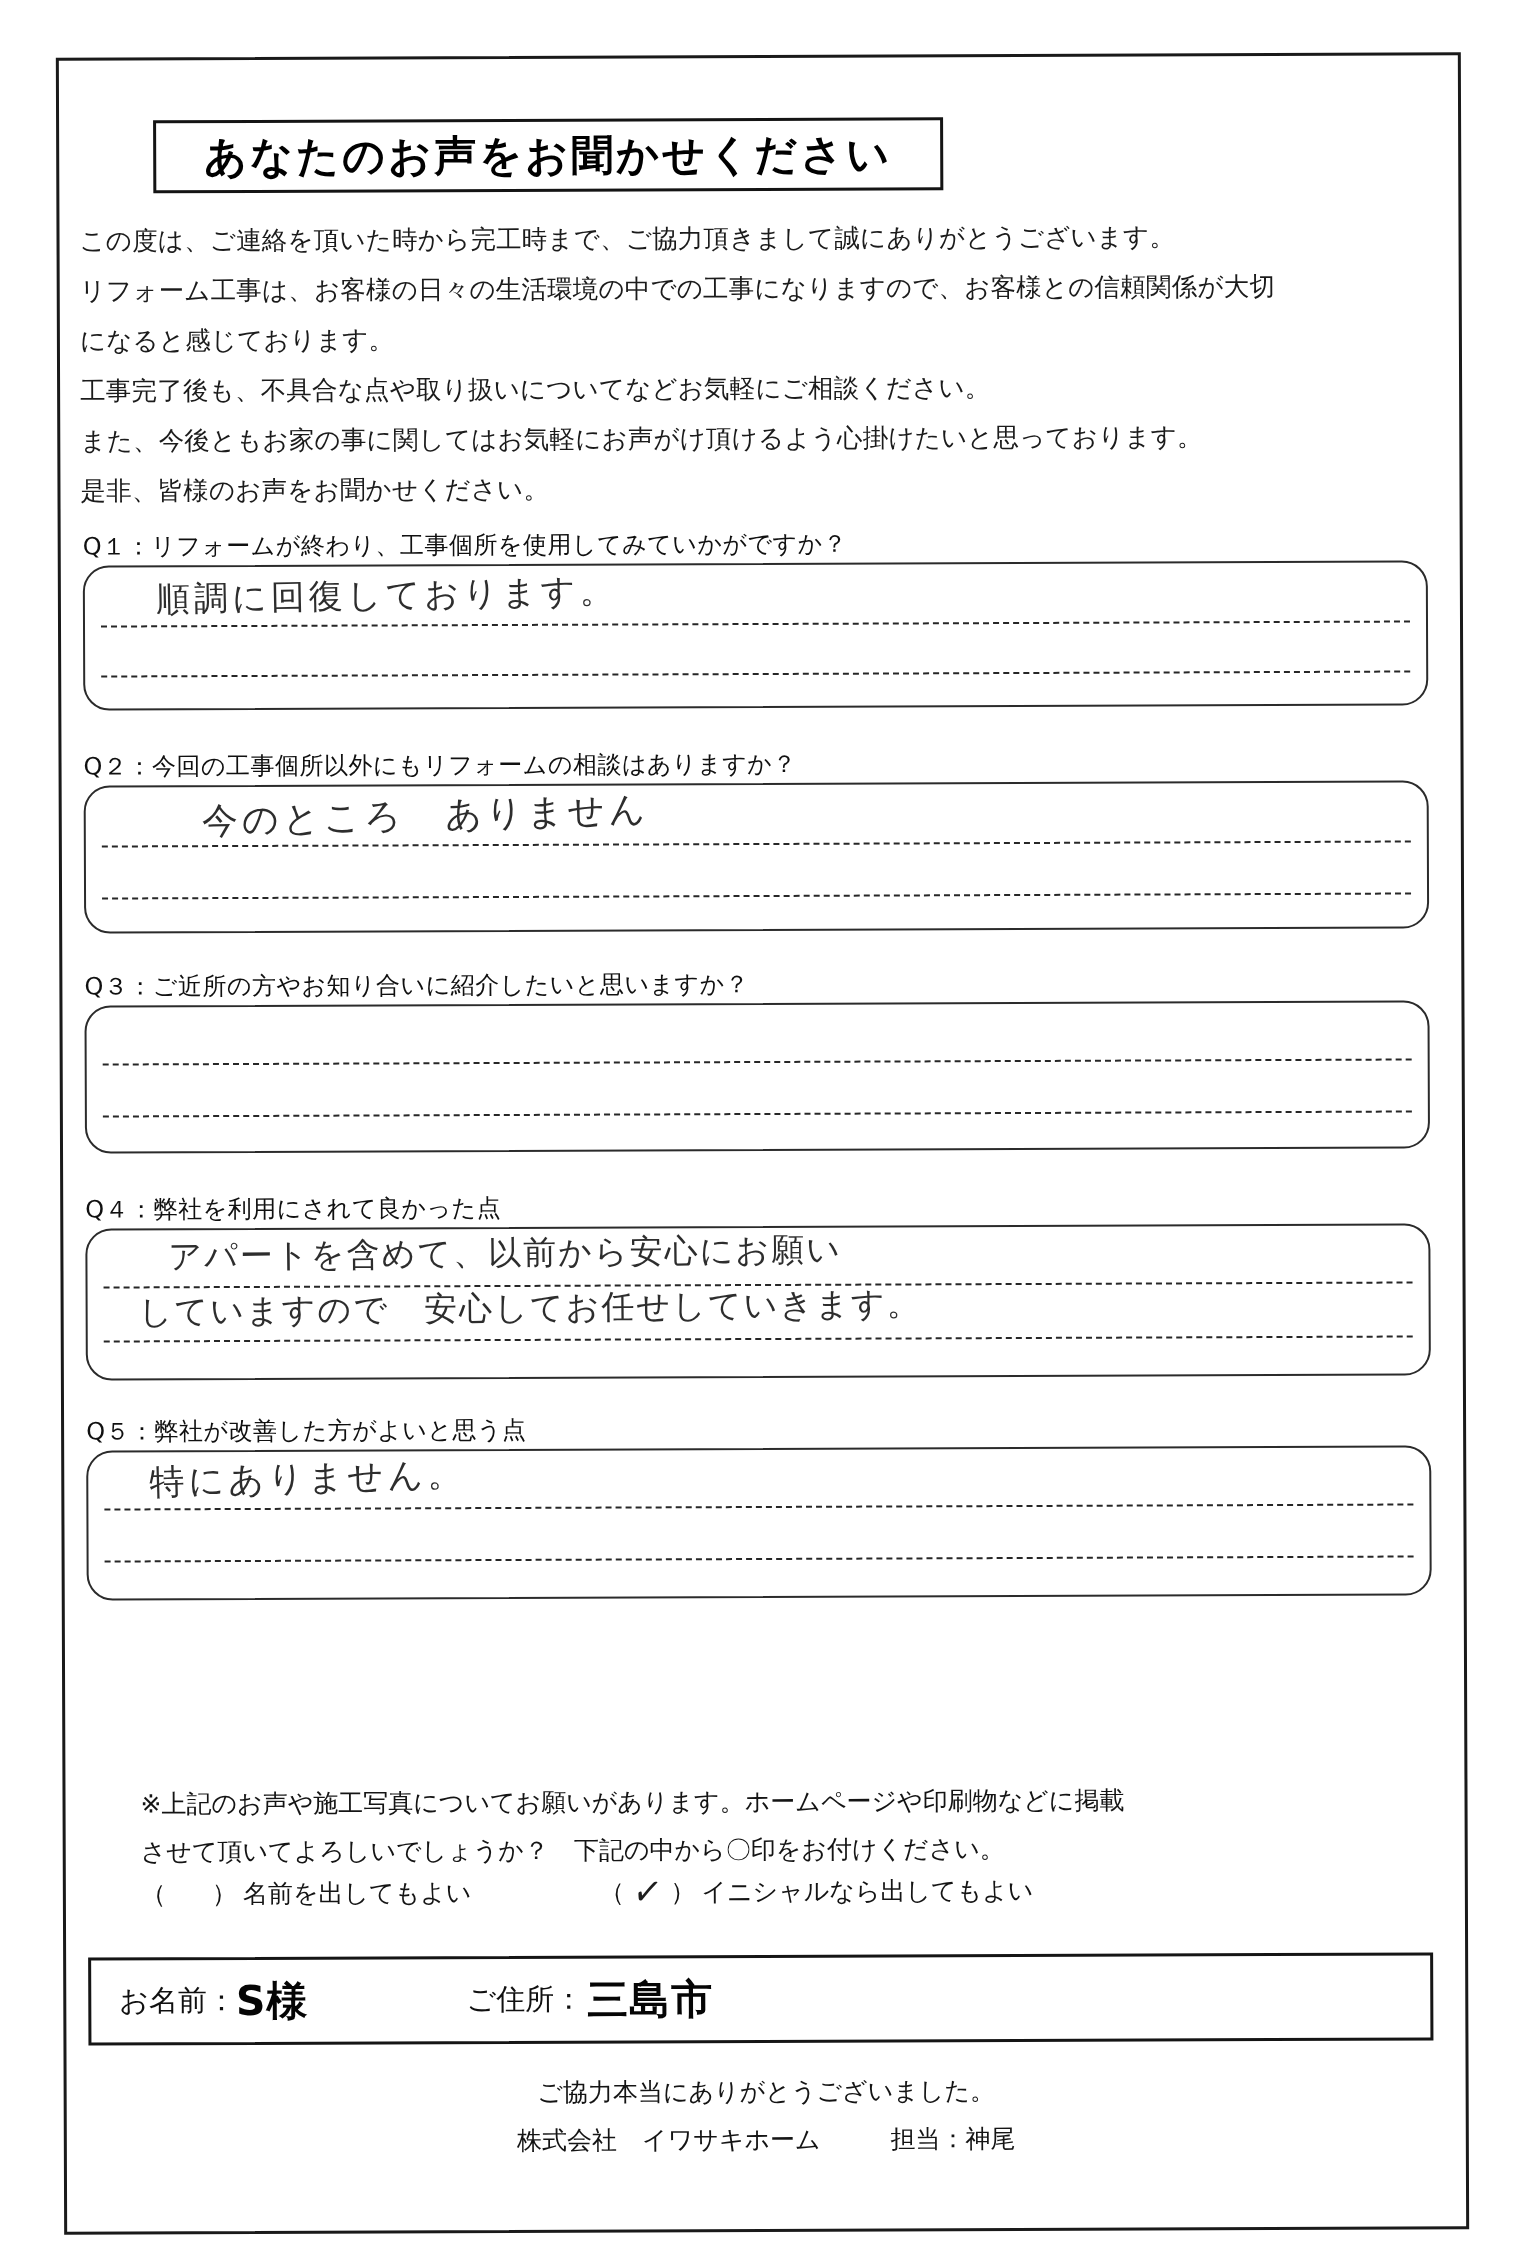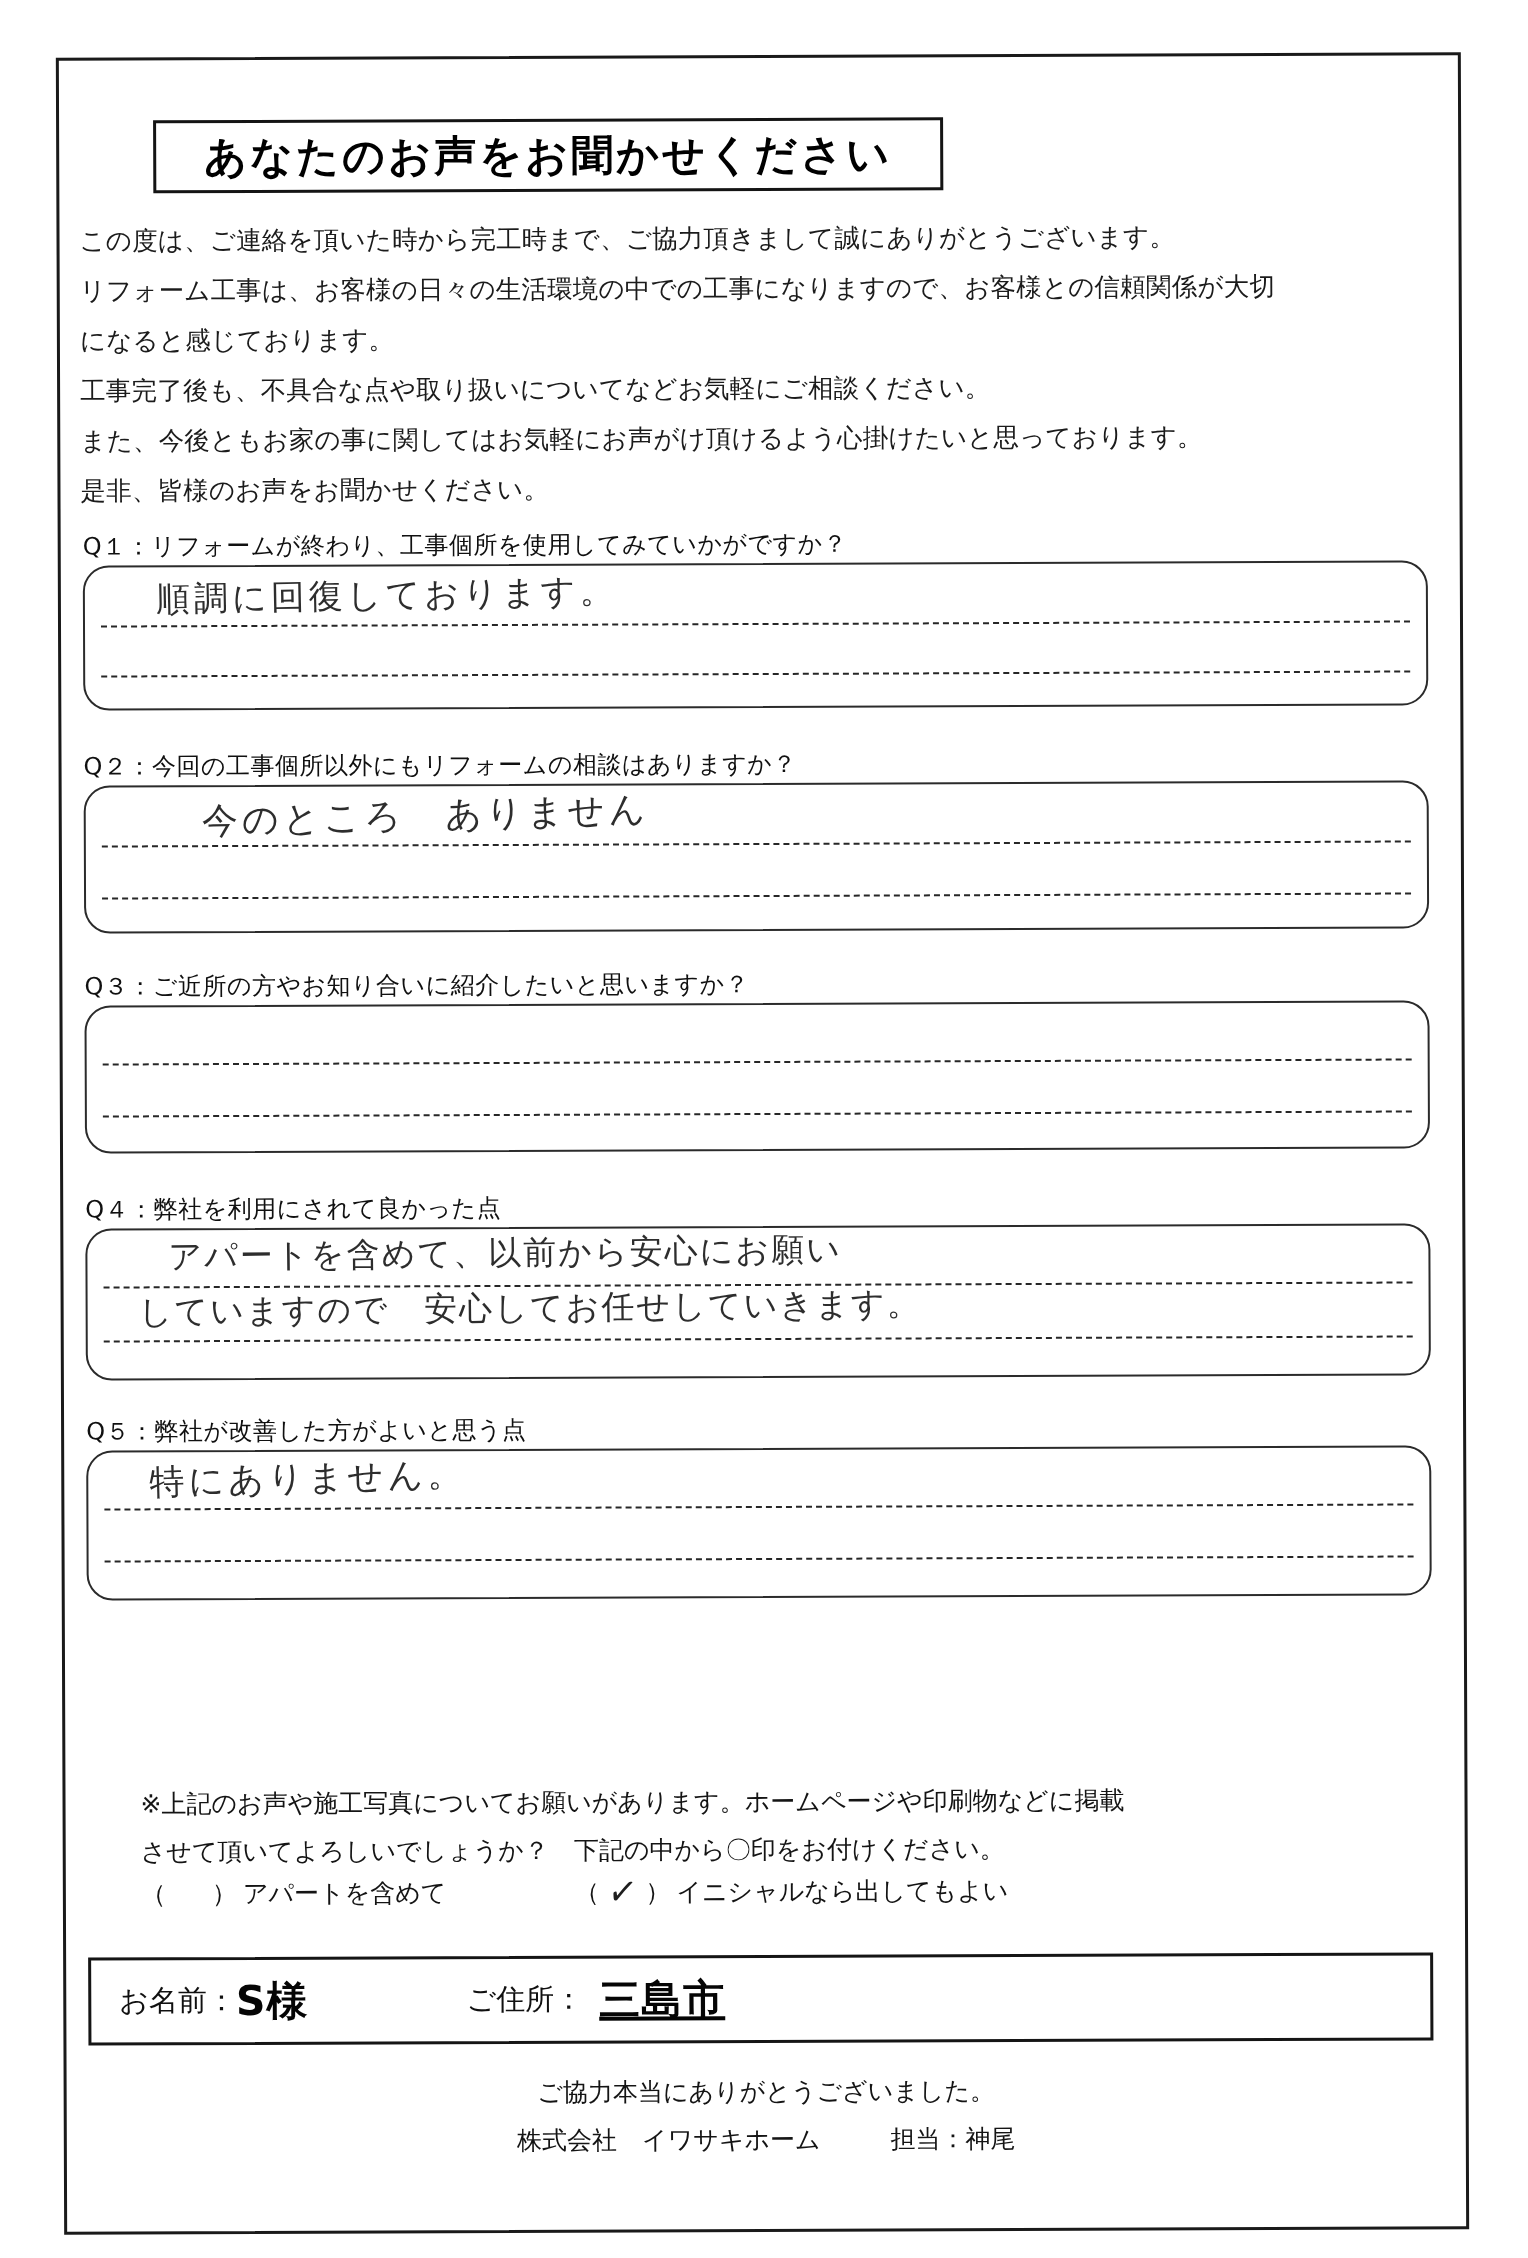--- a/index.html
+++ b/index.html
@@ -282,41 +282,41 @@
     <div class="consent">
       <div class="consent-line">※上記のお声や施工写真についてお願いがあります。ホームページや印刷物などに掲載</div>
       <div class="consent-line">させて頂いてよろしいでしょうか？　下記の中から〇印をお付けください。</div>
     </div>
 
     <div class="consent-options">
       <span class="opt">
         <span>（</span>
         <span class="opt-gap"></span>
         <span>）</span>
-        <span class="opt-label">アパートを含めて</span>
+        <span class="opt-label">名前を出してもよい</span>
       </span>
 
       <span class="opt-spacer"></span>
 
       <span class="opt">
         <span>（</span>
         <span class="opt-gap">
           <span class="check-mark">✓</span>
         </span>
         <span>）</span>
         <span class="opt-label">イニシャルなら出してもよい</span>
       </span>
     </div>
 
     <div class="id-box">
       <div class="id-inner">
         <span class="id-label" style="margin-left:28px;">お名前：</span>
         <span class="id-value" style="">S様</span>
         <span class="id-label" style="margin-left:158px;text-align:center;">ご住所：</span>
-        <span class="id-value" style="margin-left:16px;text-decoration:underline;">三島市</span>
+        <span class="id-value" style="margin-left:4px;">三島市</span>
       </div>
     </div>
 
     <div class="footer">
       <div class="footer-line">ご協力本当にありがとうございました。</div>
       <div class="footer-line">
         <span class="footer-company">株式会社　イワサキホーム</span>
         <span class="footer-staff">担当：神尾</span>
       </div>
     </div>

